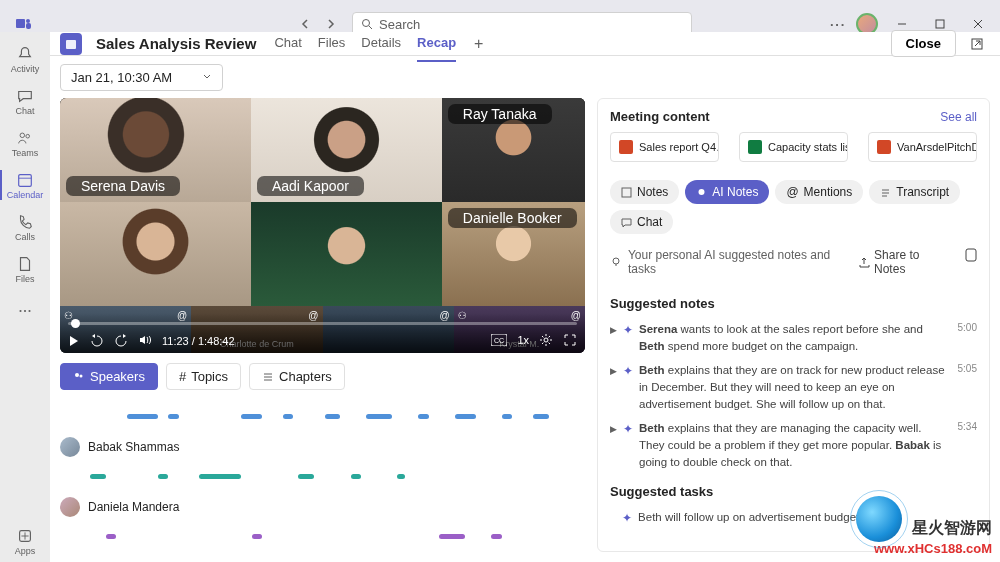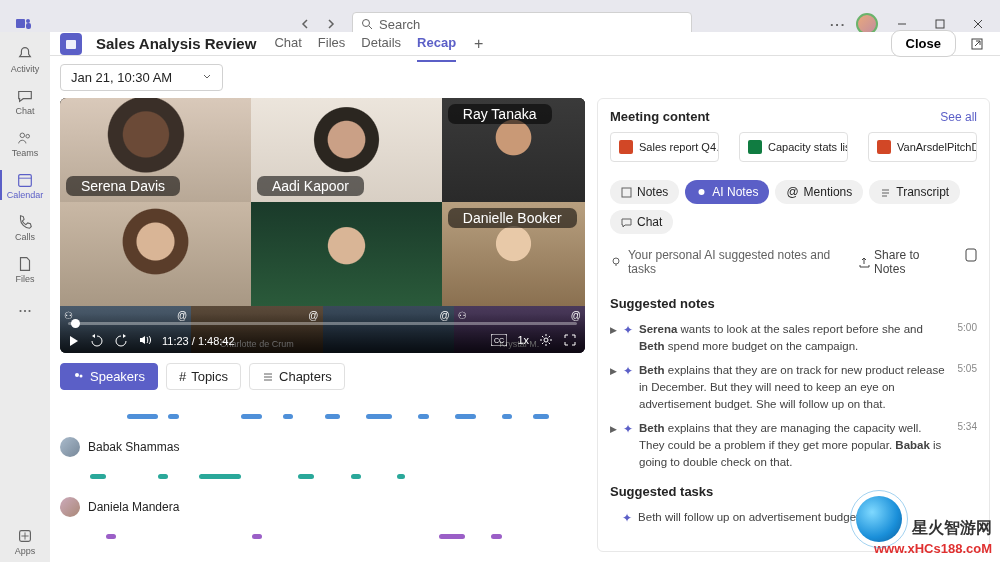--- a/index.html
+++ b/index.html
@@ -30,21 +30,21 @@
 
 
 .header { height: 24px; border-bottom: 1px solid #e0e0e0; display: flex; align-items: center; padding: 0 10px; gap: 14px; }
 .header .meet-icon { width: 22px; height: 22px; background: #5b5fc7; border-radius: 4px; display: flex; align-items: center; justify-content: center; color: #fff; }
 .header .title { font-weight: 700; font-size: 15px; }
 .header .tabs { display: flex; gap: 16px; font-size: 13px; color: #616161; margin-left: 4px; }
 .header .tab { cursor: pointer; padding: 10px 0; }
 .header .tab.active { color: #5b5fc7; border-bottom: 2px solid #5b5fc7; font-weight: 600; }
 .header .plus { color: #616161; cursor: pointer; font-size: 16px; padding: 0 4px; }
 .header .right { margin-left: auto; display: flex; align-items: center; gap: 8px; }
-.header .close-btn { border: 1px solid #d1d1d1; background: #fff; border-radius: 9px; padding: 5px 14px; font-size: 13px; cursor: pointer; font-weight: 600; }
+.header .close-btn { border: 1px solid #d1d1d1; background: #fff; border-radius: 4px; padding: 5px 14px; font-size: 13px; cursor: pointer; font-weight: 600; }
 .header .expand-btn { width: 26px; height: 26px; display: flex; align-items: center; justify-content: center; color: #424242; cursor: pointer; border: 1px solid transparent; }
 
 
 .subbar { height: 42px; display: flex; align-items: center; padding: 0 10px; gap: 10px; }
 .subbar .datesel { border: 1px solid #d1d1d1; border-radius: 4px; padding: 5px 10px; display: flex; align-items: center; gap: 30px; font-size: 13px; cursor: pointer; }
 .subbar .openstream { display: flex; align-items: center; gap: 6px; font-size: 13px; cursor: pointer; padding: 5px 8px; }
 
 
 .body { flex: 1; display: flex; gap: 12px; padding: 0 10px 10px 10px; overflow: hidden; }
 

